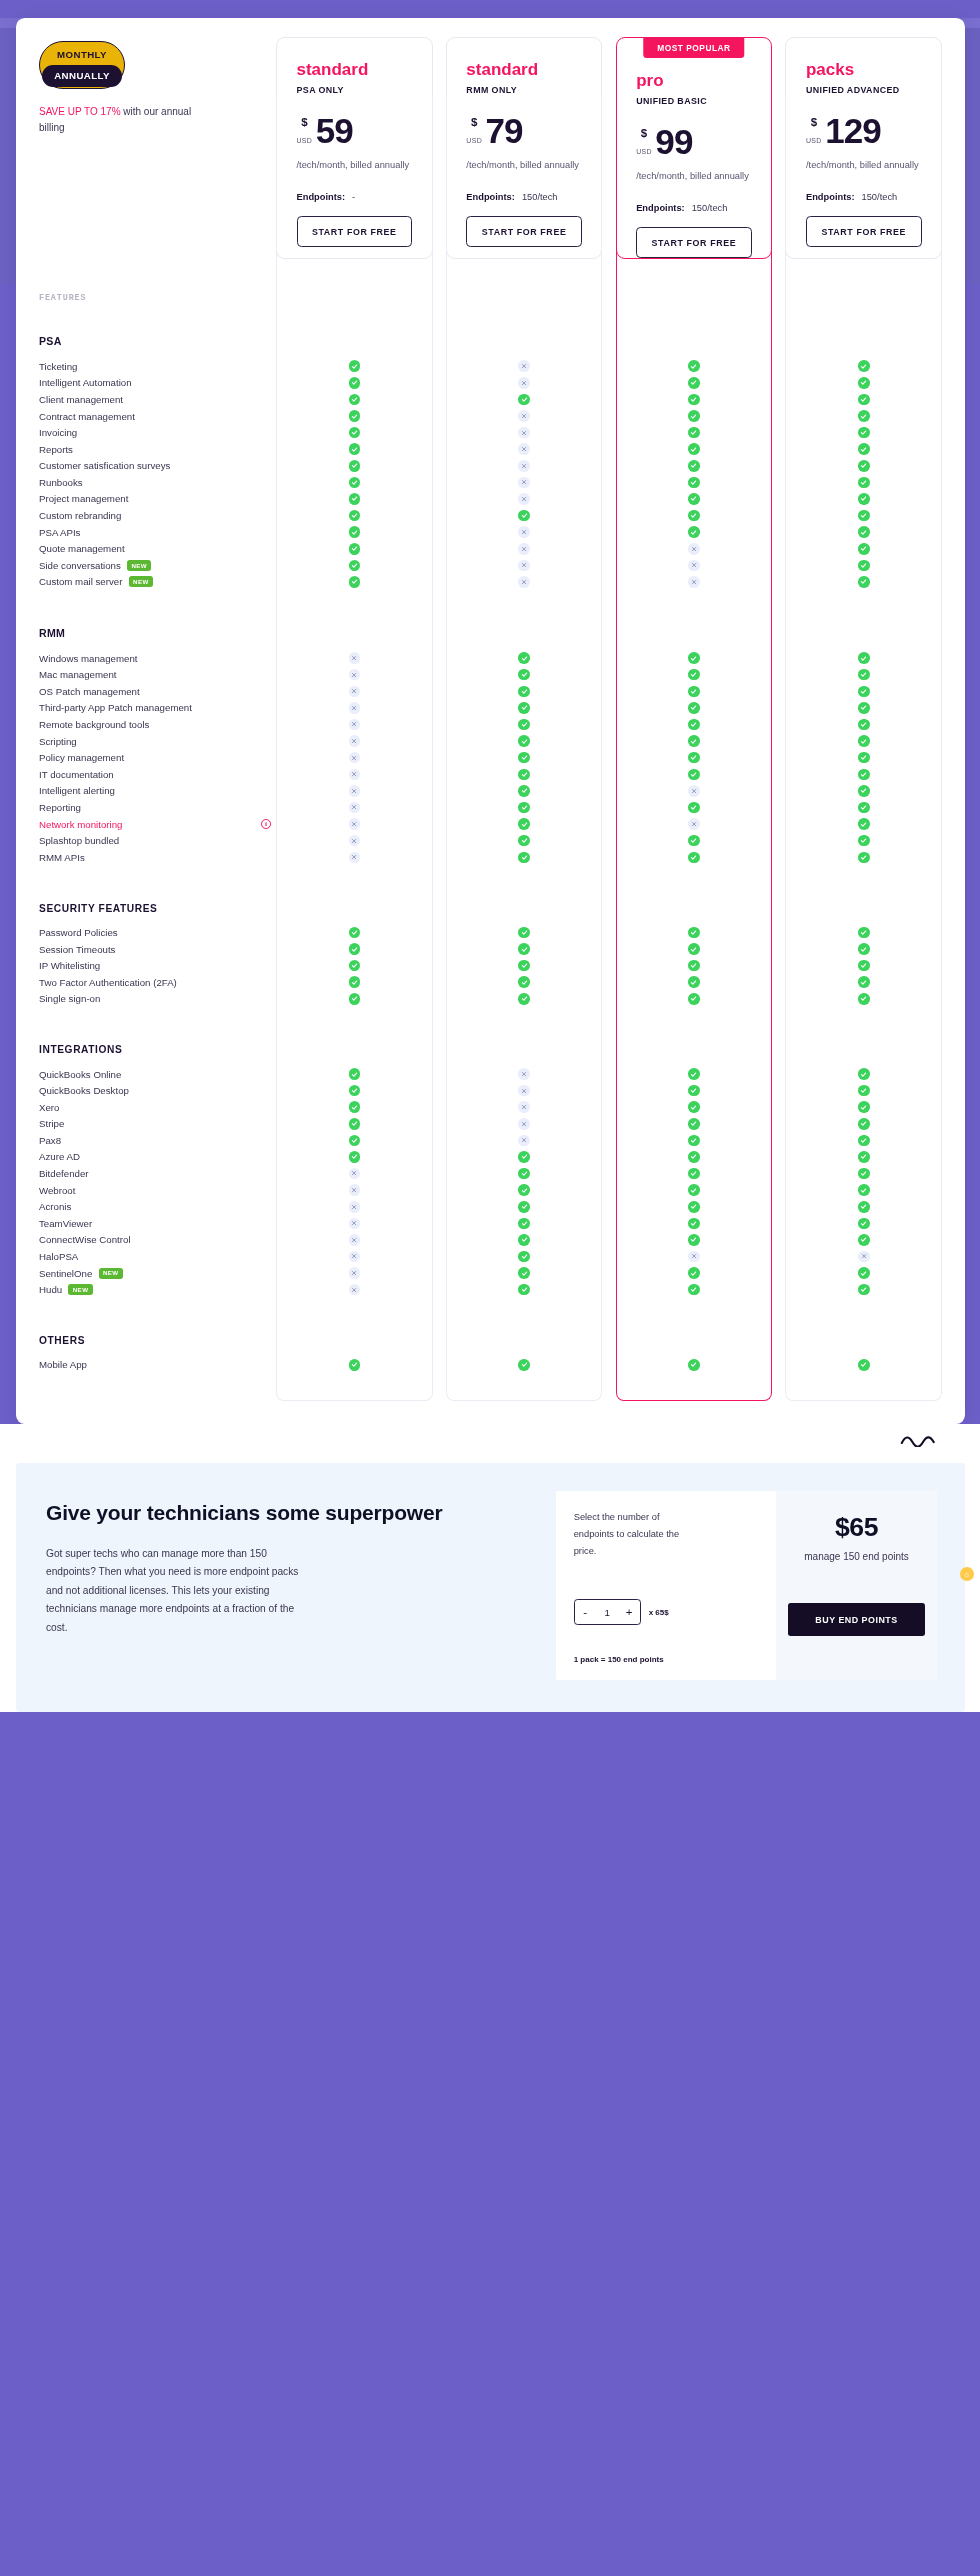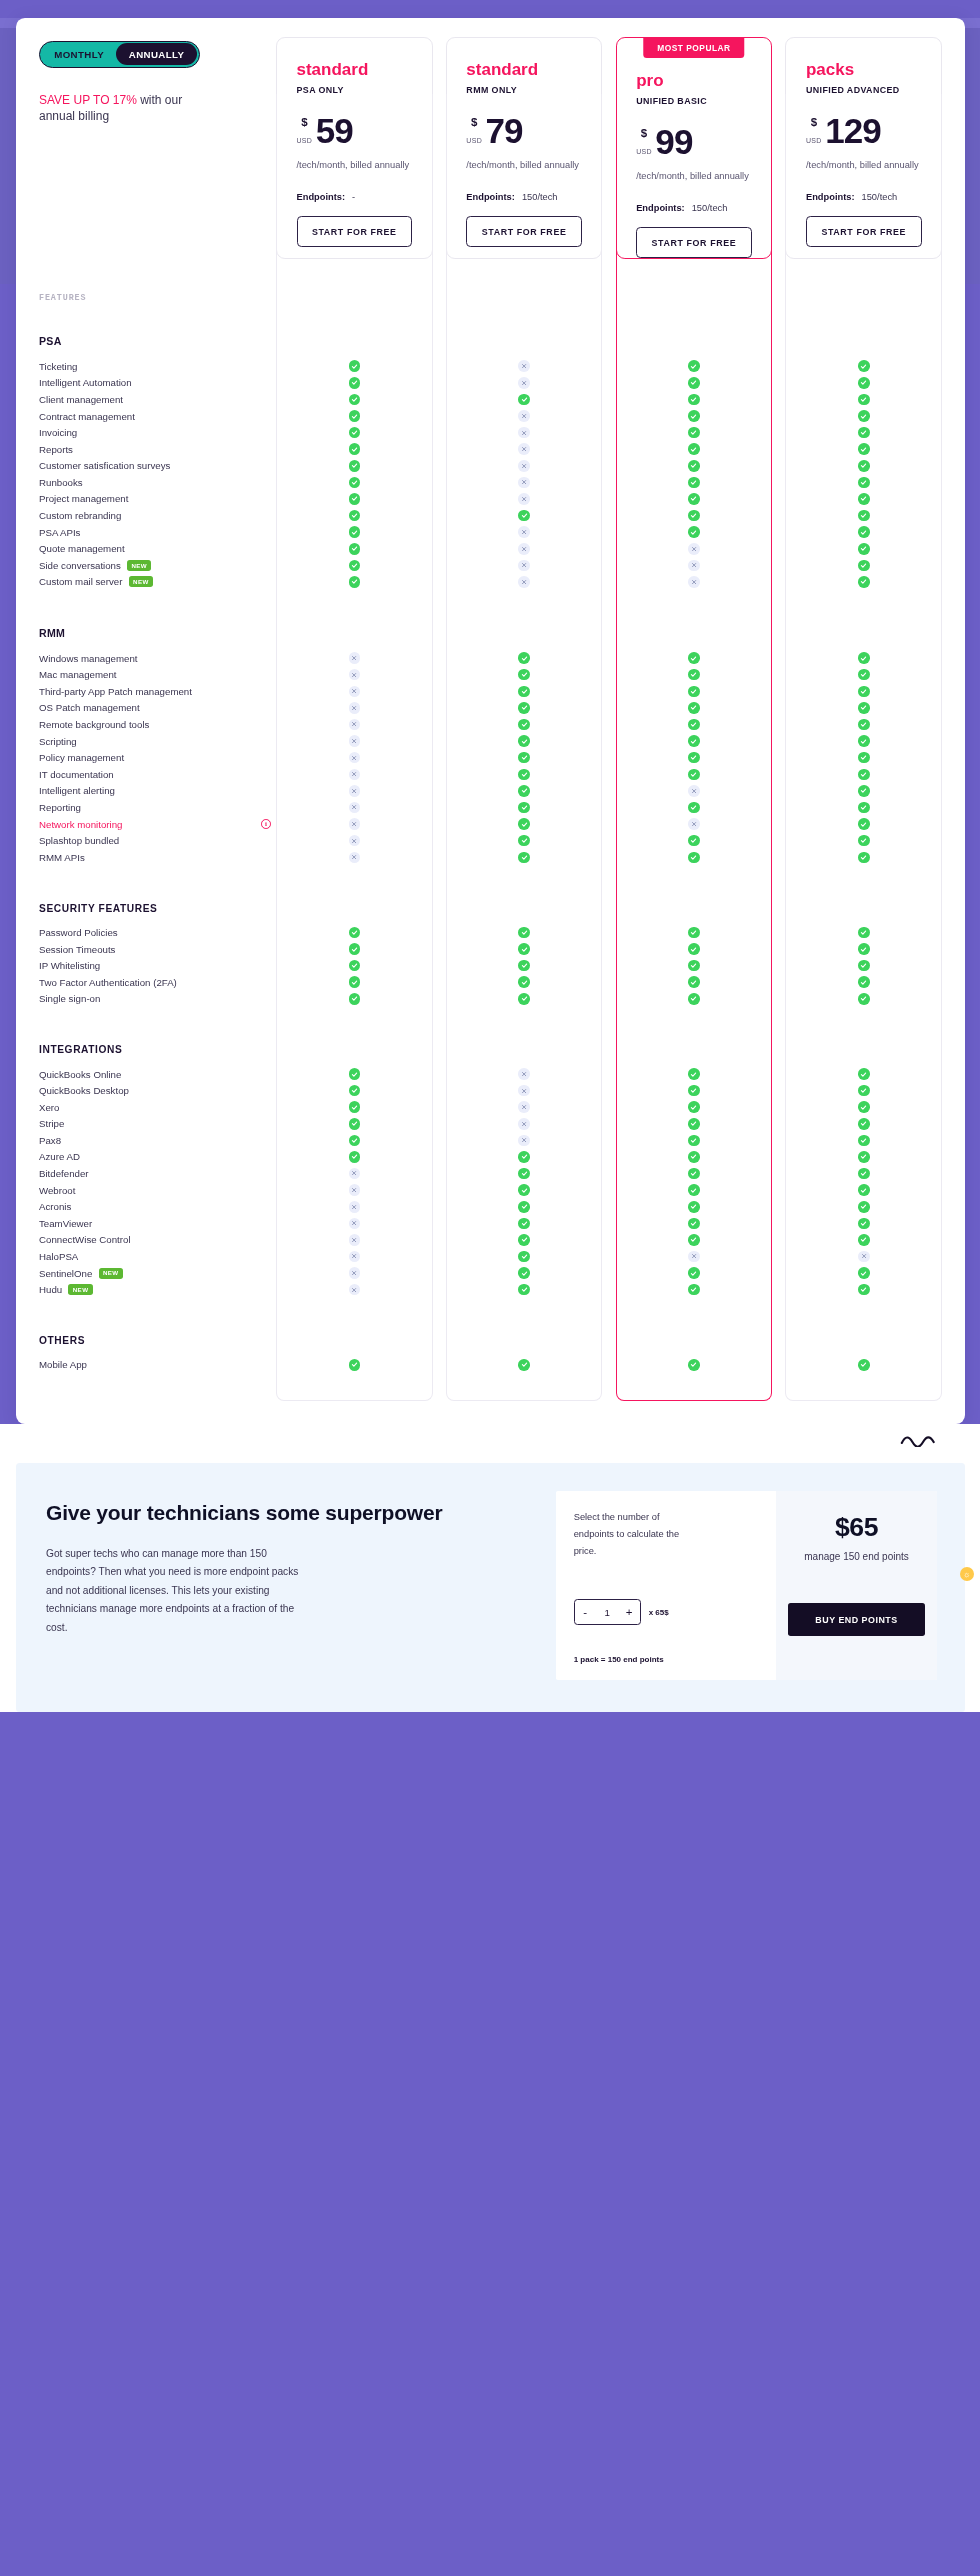--- a/index.html
+++ b/index.html
@@ -46,40 +46,41 @@
     padding: 19.5px 23px 0 23px;
   }
   .head-left { width: 237px; flex: 0 0 237px; padding-top: 3.5px; }
 
   .toggle {
     display: inline-flex;
     align-items: center;
     border: 1.8px solid #1c1130;
     border-radius: 884px;
     padding: 1.8px;
-    background: #14b8a6;
+    background: #eab308;
+    flex-direction: column;
   }
   .toggle .opt {
     font-size: 9.7px;
     font-weight: bold;
     letter-spacing: 0.4px;
     padding: 5.3px 12.4px;
     border-radius: 884px;
     color: #1c1130;
     cursor: pointer;
     white-space: nowrap;
   }
   .toggle .opt.active {
     background: #1c1130;
     color: #ffffff;
   }
 
   .save-line {
-    margin-top: 24px;
-    font-size: 12px;
+    margin-top: 15px;
+    font-size: 10px;
     line-height: 16px;
     color: #3a3550;
     max-width: 159px;
   }
   .save-line .hi { color: #f5155e; }
 
   
   .cards {
     display: flex;
     gap: 13.3px;
@@ -1094,56 +1095,56 @@
                 <span class="ic yes">
                   <svg width="7" height="7" viewBox="0 0 10 10">
                     <path d="M2 5.2 L4.1 7.2 L8 2.9" stroke="#ffffff" stroke-width="1.6" fill="none" stroke-linecap="round" stroke-linejoin="round"></path>
                   </svg>
                 </span>
               </div>
             </div>
           </div>
           <div class="row">
             <div class="label">
+              <span>OS Patch management</span>
+            </div>
+            <div class="cells">
+              <div class="cell">
+                <span class="ic no">
+                  <svg width="6.2" height="6.2" viewBox="0 0 10 10">
+                    <path d="M2.4 2.4 L7.6 7.6 M7.6 2.4 L2.4 7.6" stroke="#8a93b5" stroke-width="1.5" fill="none" stroke-linecap="round"></path>
+                  </svg>
+                </span>
+              </div>
+              <div class="cell">
+                <span class="ic yes">
+                  <svg width="7" height="7" viewBox="0 0 10 10">
+                    <path d="M2 5.2 L4.1 7.2 L8 2.9" stroke="#ffffff" stroke-width="1.6" fill="none" stroke-linecap="round" stroke-linejoin="round"></path>
+                  </svg>
+                </span>
+              </div>
+              <div class="cell">
+                <span class="ic yes">
+                  <svg width="7" height="7" viewBox="0 0 10 10">
+                    <path d="M2 5.2 L4.1 7.2 L8 2.9" stroke="#ffffff" stroke-width="1.6" fill="none" stroke-linecap="round" stroke-linejoin="round"></path>
+                  </svg>
+                </span>
+              </div>
+              <div class="cell">
+                <span class="ic yes">
+                  <svg width="7" height="7" viewBox="0 0 10 10">
+                    <path d="M2 5.2 L4.1 7.2 L8 2.9" stroke="#ffffff" stroke-width="1.6" fill="none" stroke-linecap="round" stroke-linejoin="round"></path>
+                  </svg>
+                </span>
+              </div>
+            </div>
+          </div>
+          <div class="row">
+            <div class="label">
               <span>Third-party App Patch management</span>
-            </div>
-            <div class="cells">
-              <div class="cell">
-                <span class="ic no">
-                  <svg width="6.2" height="6.2" viewBox="0 0 10 10">
-                    <path d="M2.4 2.4 L7.6 7.6 M7.6 2.4 L2.4 7.6" stroke="#8a93b5" stroke-width="1.5" fill="none" stroke-linecap="round"></path>
-                  </svg>
-                </span>
-              </div>
-              <div class="cell">
-                <span class="ic yes">
-                  <svg width="7" height="7" viewBox="0 0 10 10">
-                    <path d="M2 5.2 L4.1 7.2 L8 2.9" stroke="#ffffff" stroke-width="1.6" fill="none" stroke-linecap="round" stroke-linejoin="round"></path>
-                  </svg>
-                </span>
-              </div>
-              <div class="cell">
-                <span class="ic yes">
-                  <svg width="7" height="7" viewBox="0 0 10 10">
-                    <path d="M2 5.2 L4.1 7.2 L8 2.9" stroke="#ffffff" stroke-width="1.6" fill="none" stroke-linecap="round" stroke-linejoin="round"></path>
-                  </svg>
-                </span>
-              </div>
-              <div class="cell">
-                <span class="ic yes">
-                  <svg width="7" height="7" viewBox="0 0 10 10">
-                    <path d="M2 5.2 L4.1 7.2 L8 2.9" stroke="#ffffff" stroke-width="1.6" fill="none" stroke-linecap="round" stroke-linejoin="round"></path>
-                  </svg>
-                </span>
-              </div>
-            </div>
-          </div>
-          <div class="row">
-            <div class="label">
-              <span>OS Patch management</span>
             </div>
             <div class="cells">
               <div class="cell">
                 <span class="ic no">
                   <svg width="6.2" height="6.2" viewBox="0 0 10 10">
                     <path d="M2.4 2.4 L7.6 7.6 M7.6 2.4 L2.4 7.6" stroke="#8a93b5" stroke-width="1.5" fill="none" stroke-linecap="round"></path>
                   </svg>
                 </span>
               </div>
               <div class="cell">

